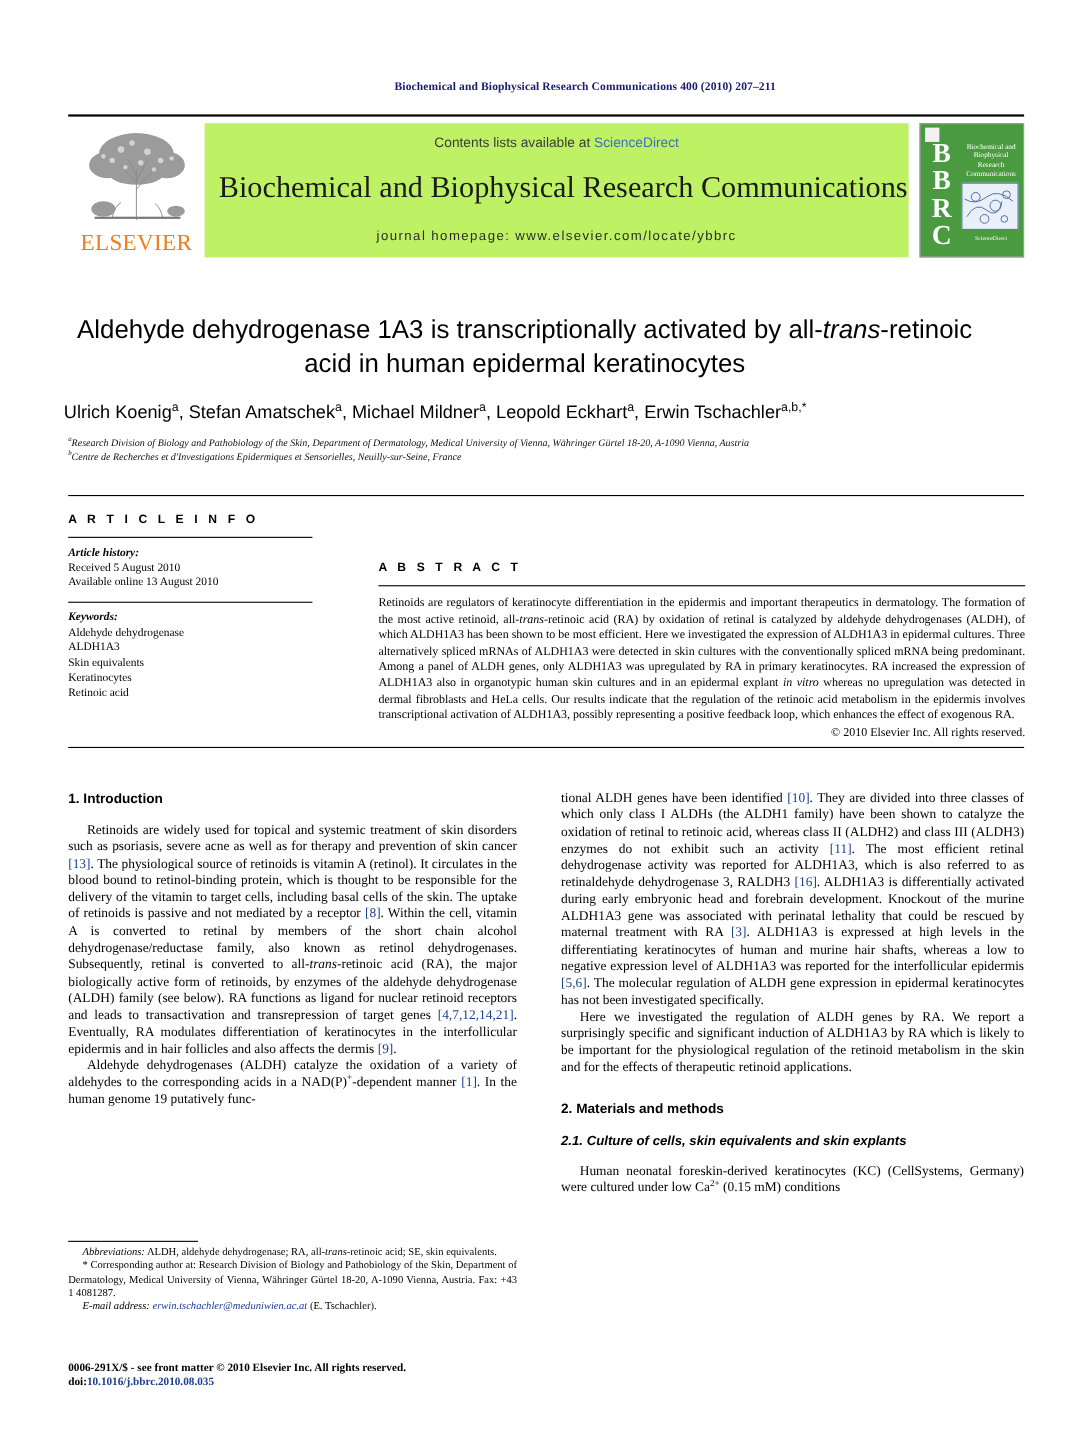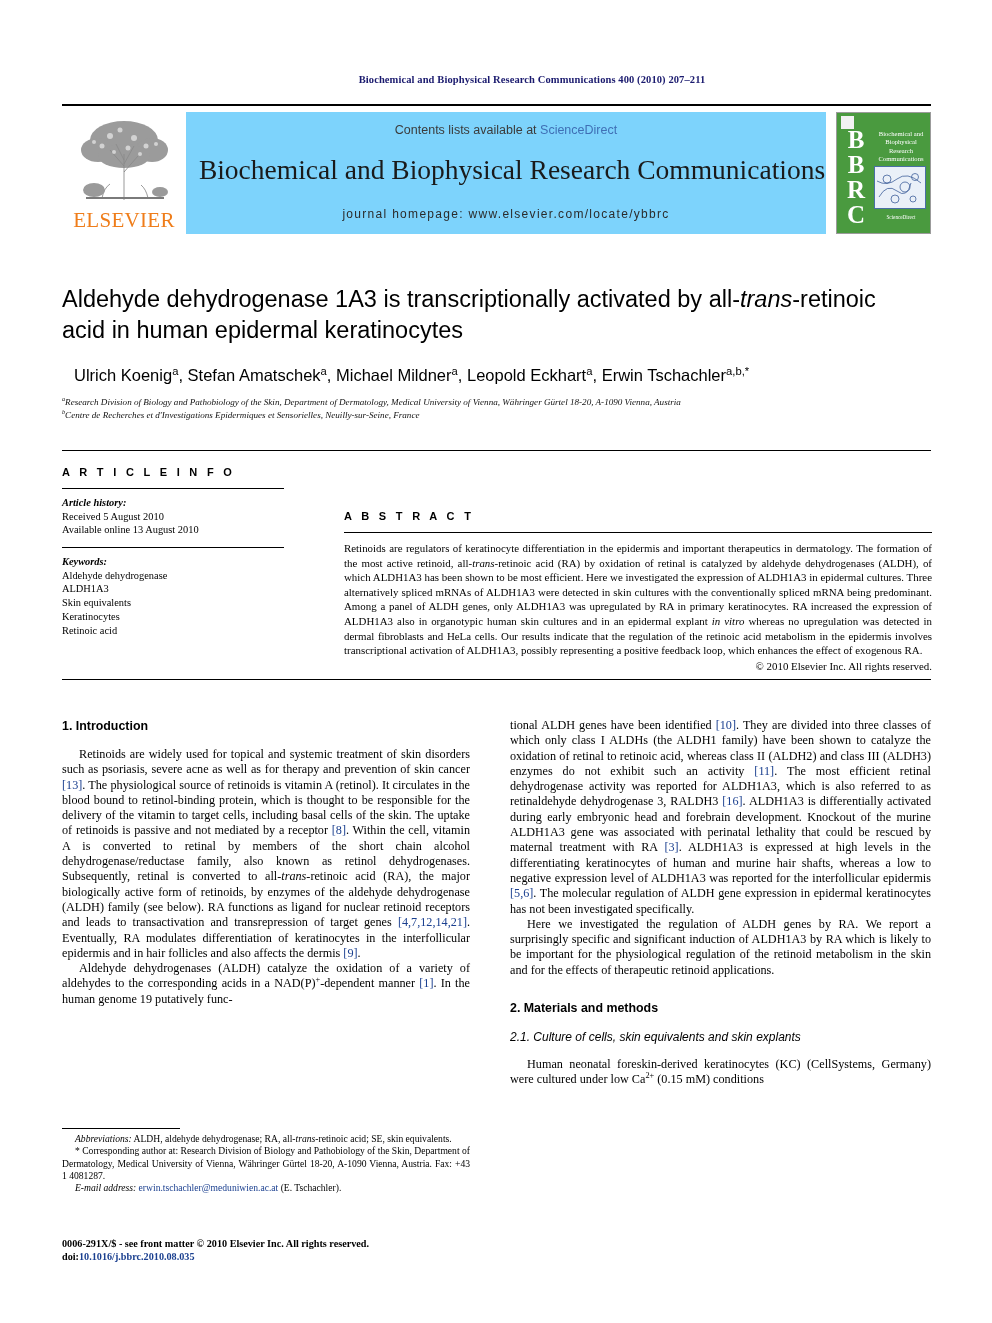--- a/index.html
+++ b/index.html
@@ -70,21 +70,21 @@
     font-family: "Liberation Serif", serif;
     font-size: 21px;
     letter-spacing: 0.3px;
     color: #ef7d1a;
   }
   .banner {
     position: absolute;
     left: 124px; top: 0px;
     width: 640px;
     height: 122px;
-    background: #7dd3fc;
+    background: #bef264;
   }
   .contents-line {
     position: absolute;
     left: 0; top: 11px;
     width: 640px;
     text-align: center;
     font-family: "Liberation Sans", sans-serif;
     font-size: 12.5px;
     color: #3b3b3b;
   }
@@ -169,24 +169,25 @@
 
   
   .article-title {
     position: absolute;
     left: 62px; top: 284px;
     width: 830px;
     font-family: "Liberation Sans", sans-serif;
     font-size: 23.5px;
     line-height: 31px;
     color: #000;
+    text-align: center;
   }
   .authors {
     position: absolute;
-    left: 74px; top: 364px;
+    left: 58px; top: 364px;
     width: 840px;
     font-family: "Liberation Sans", sans-serif;
     font-size: 16.5px;
     line-height: 22px;
     color: #000;
   }
   .affils {
     position: absolute;
     left: 62px; top: 396px;
     width: 850px;
@@ -280,21 +281,21 @@
     font-family: "Liberation Sans", sans-serif;
     font-weight: bold;
     font-size: 12.4px;
     margin: 0 0 13px 0;
     line-height: 16px;
   }
   h3.body-subhead {
     font-family: "Liberation Sans", sans-serif;
     font-style: italic;
     font-size: 12px;
-    font-weight: normal;
+    font-weight: bold;
     margin: 0 0 12px 0;
     line-height: 16px;
   }
   p.body-p {
     font-family: "Liberation Serif", serif;
     font-size: 12.2px;
     line-height: 15.3px;
     text-align: justify;
     margin: 0;
     text-indent: 17px;
@@ -316,21 +317,21 @@
     position: absolute;
     left: 62px; top: 1133px;
     width: 408px;
     font-family: "Liberation Serif", serif;
     font-size: 9.6px;
     line-height: 12.3px;
     text-align: justify;
   }
   .fn-p { margin: 0; text-indent: 13px; }
   .fn-ital { font-style: italic; }
-  .link { color: #1a3f8f; }
+  .link { color: #1a3f8f; font-style: italic; }
 
   .issn-block {
     position: absolute;
     left: 62px; top: 1237px;
     width: 420px;
     font-family: "Liberation Serif", serif;
     font-size: 10.2px;
     line-height: 13px;
     font-weight: bold;
   }

